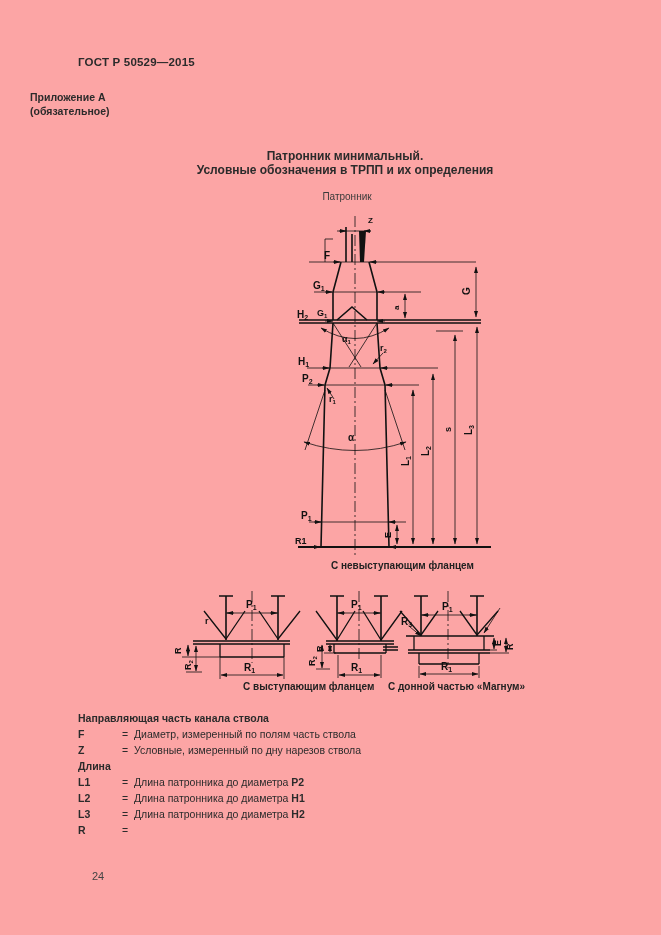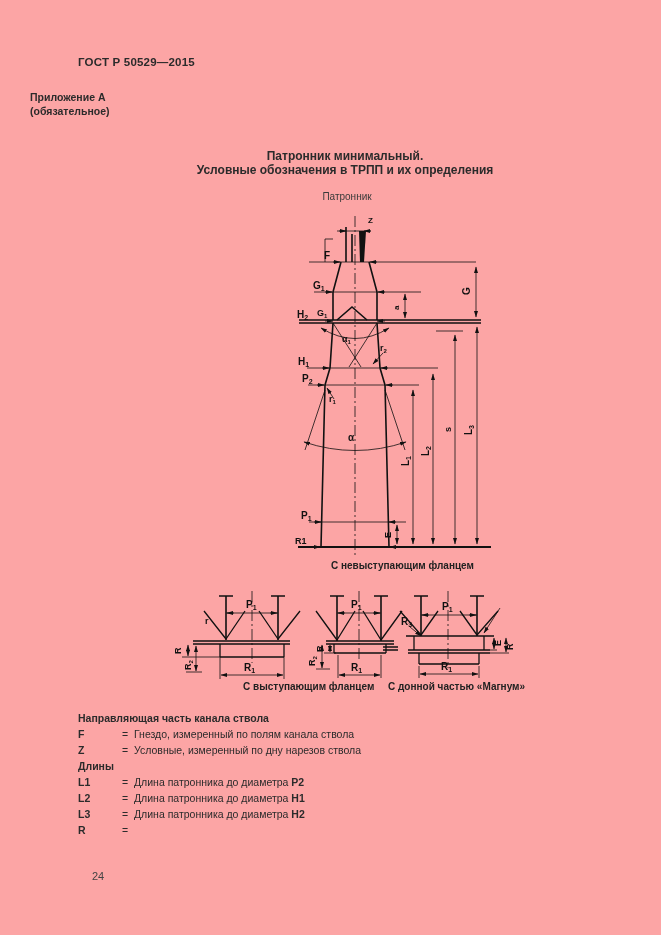--- a/index.html
+++ b/index.html
@@ -227,28 +227,28 @@
 
   <div class="abs caption cap-main">С невыступающим фланцем</div>
   <div class="abs caption cap-flange">С выступающим фланцем</div>
   <div class="abs caption cap-magnum">С донной частью «Магнум»</div>
 
   <div class="abs legend" id="legend">
       <div class="legend-row heading">Направляющая часть канала ствола</div>
       <div class="legend-row item">
         <span class="term">F</span>
         <span>=</span>
-        <span>Гнездо, измеренный по полям канала ствола</span>
+        <span>Диаметр, измеренный по полям часть ствола</span>
       </div>
       <div class="legend-row item">
         <span class="term">Z</span>
         <span>=</span>
         <span>Условные, измеренный по дну нарезов ствола</span>
       </div>
-      <div class="legend-row heading">Длины</div>
+      <div class="legend-row heading">Длина</div>
       <div class="legend-row item">
         <span class="term">L1</span>
         <span>=</span>
         <span>Длина патронника до диаметра <span class="strong">P2</span></span>
       </div>
       <div class="legend-row item">
         <span class="term">L2</span>
         <span>=</span>
         <span>Длина патронника до диаметра <span class="strong">H1</span></span>
       </div>

